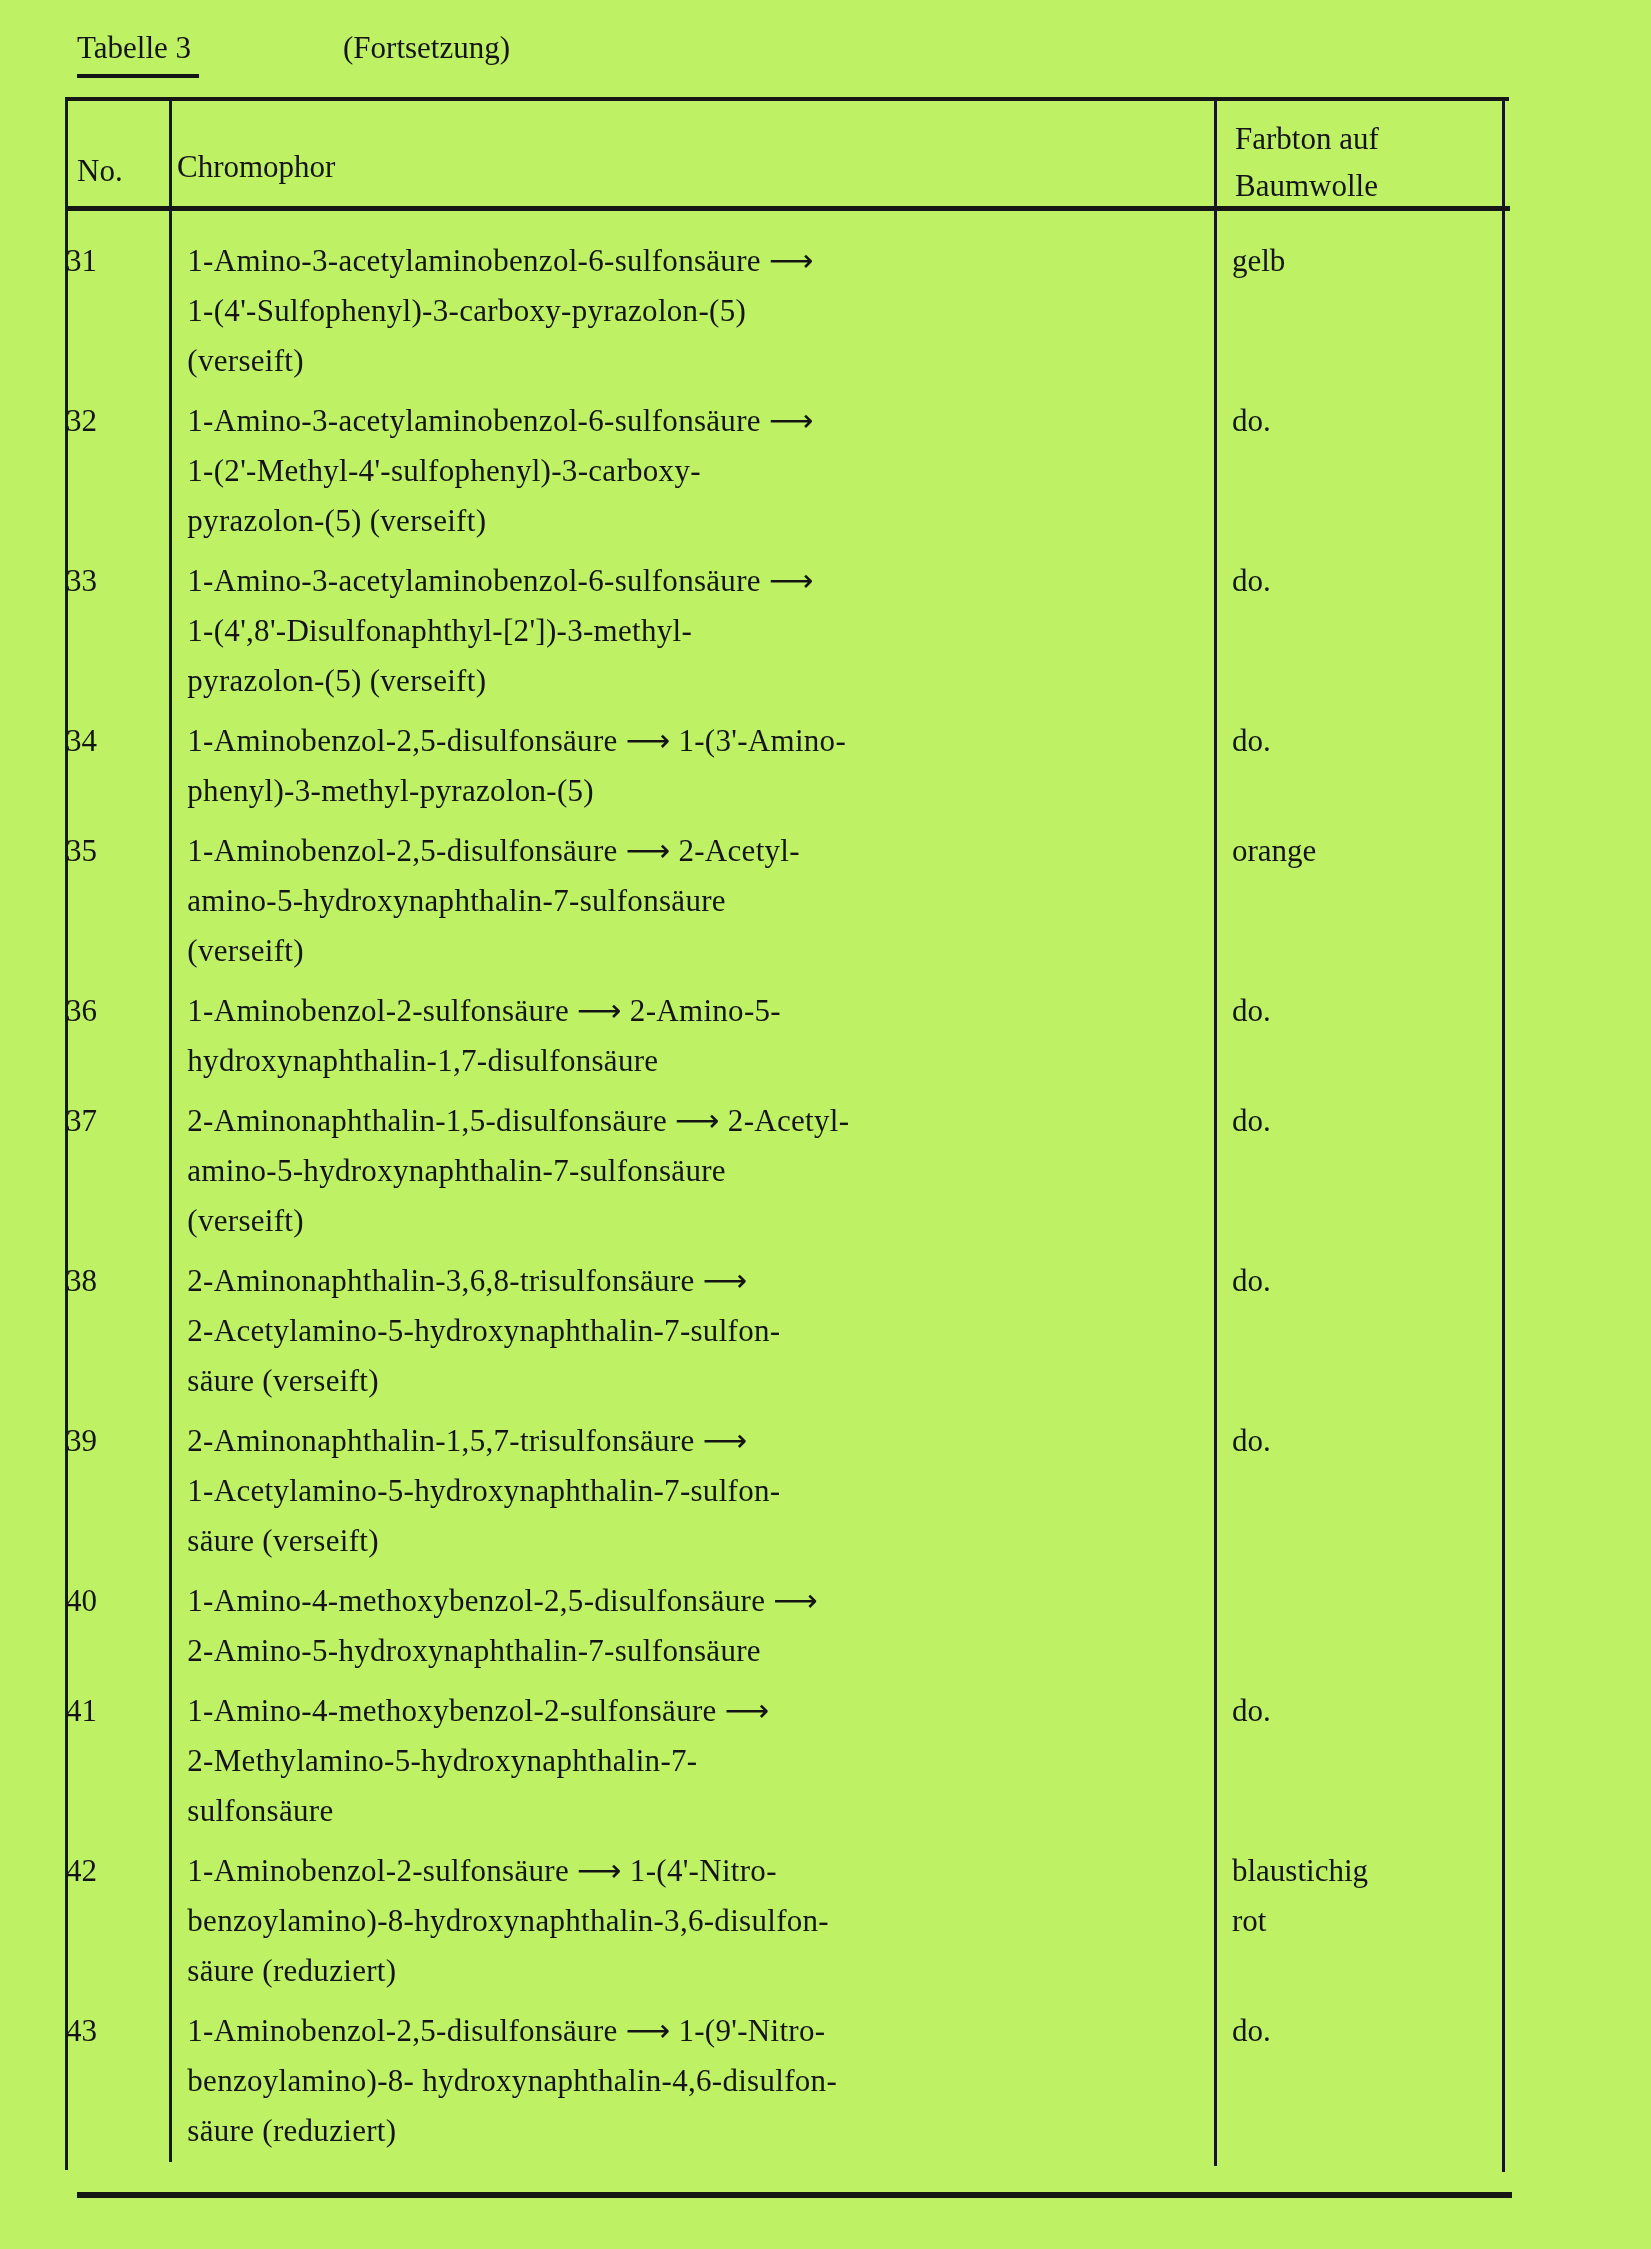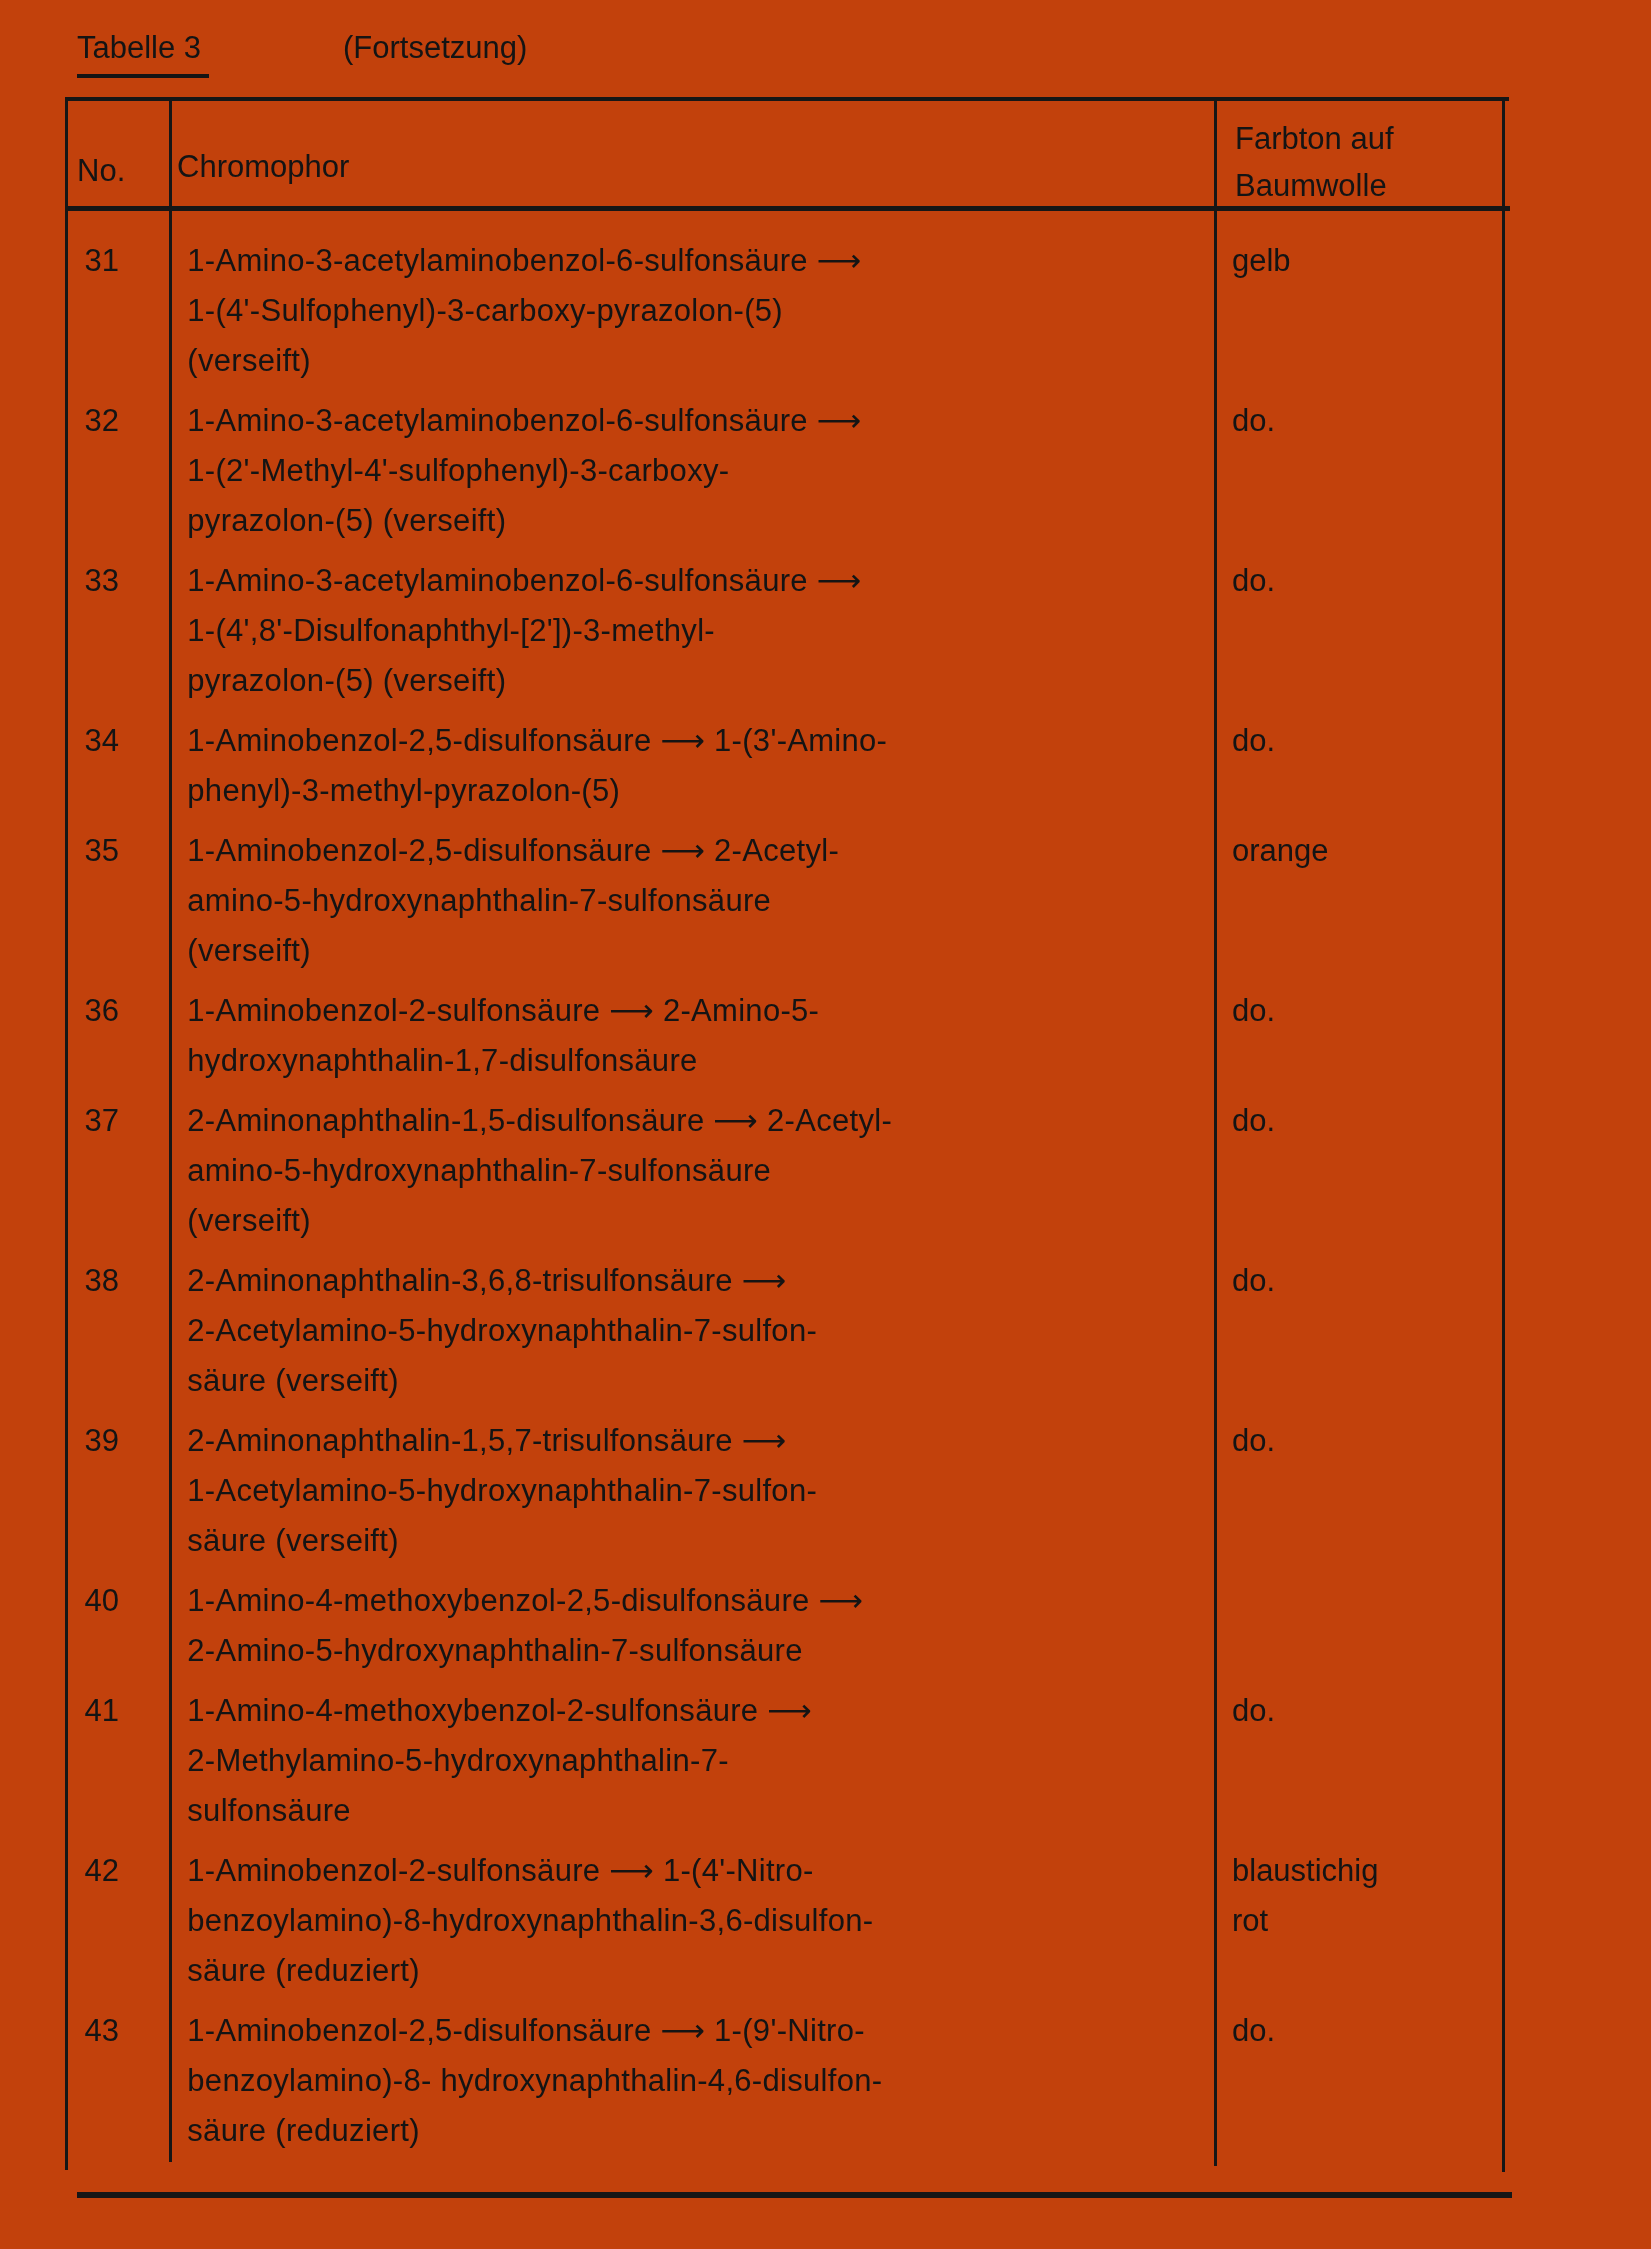--- a/index.html
+++ b/index.html
@@ -4,23 +4,23 @@
 <style>
   html, body {
     margin: 0;
     padding: 0;
     background: #fcfcfa;
   }
   .page {
     position: relative;
     width: 1652px;
     height: 2250px;
-    background: #c2410c;
+    background: #bef264;
     color: #141414;
-    font-family: Liberation Sans, sans-serif;
+    font-family: Liberation Serif, serif;
     font-size: 31px;
     overflow: hidden;
   }
   
   .title-main {
     position: absolute;
     left: 77px;
     top: 28px;
     line-height: 40px;
     border-bottom: 4.2px solid #141414;
@@ -55,21 +55,21 @@
     top: 236px;
     width: 1439px;
   }
   .row {
     display: grid;
     grid-template-columns: 104px 1045px auto;
     margin-bottom: 10px;
     line-height: 50px;
   }
   .cell { white-space: pre-line; }
-  .cell-no    { text-align: right; padding-right: 50px; }
+  .cell-no    { text-align: right; padding-right: 72px; }
   .cell-chrom { padding-left: 18.3px; letter-spacing: 0.3px; }
   .cell-farb  { padding-left: 18px; }
 </style>
 </head>
 <body>
 
 <div class="page">
 
   <span class="title-main">Tabelle 3</span>
   <span class="title-cont">(Fortsetzung)</span>

